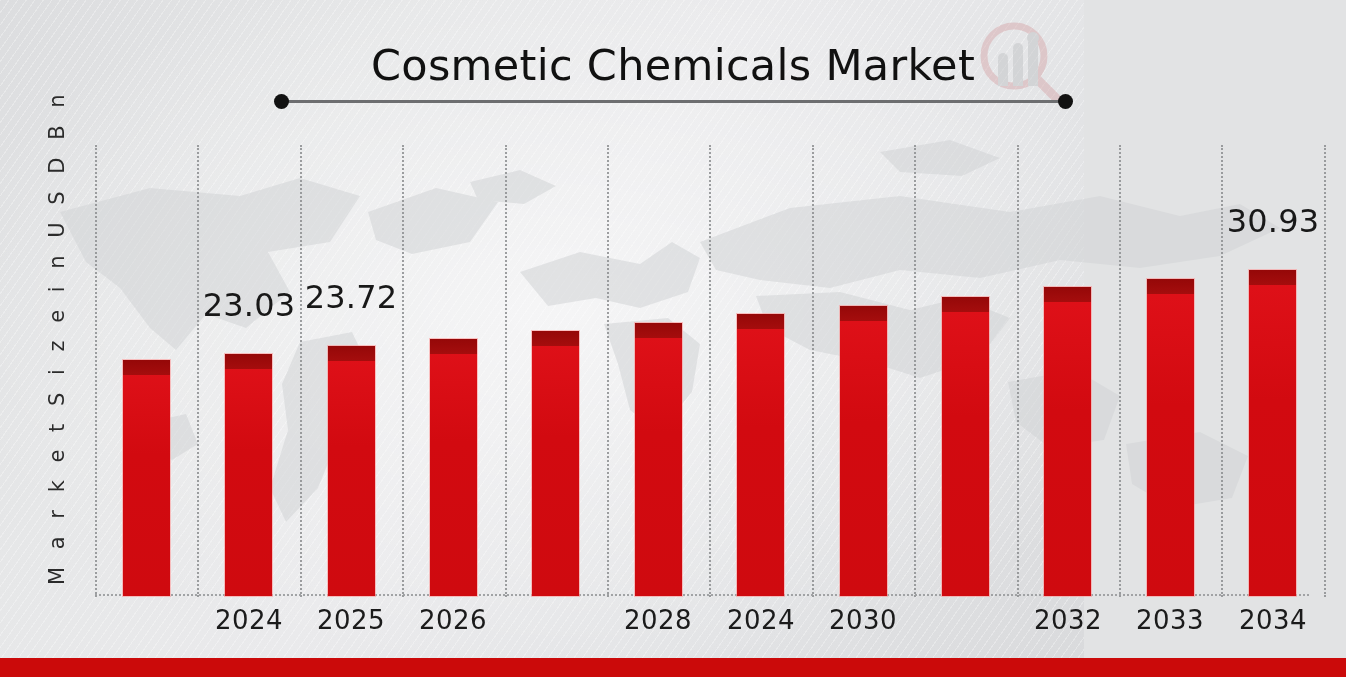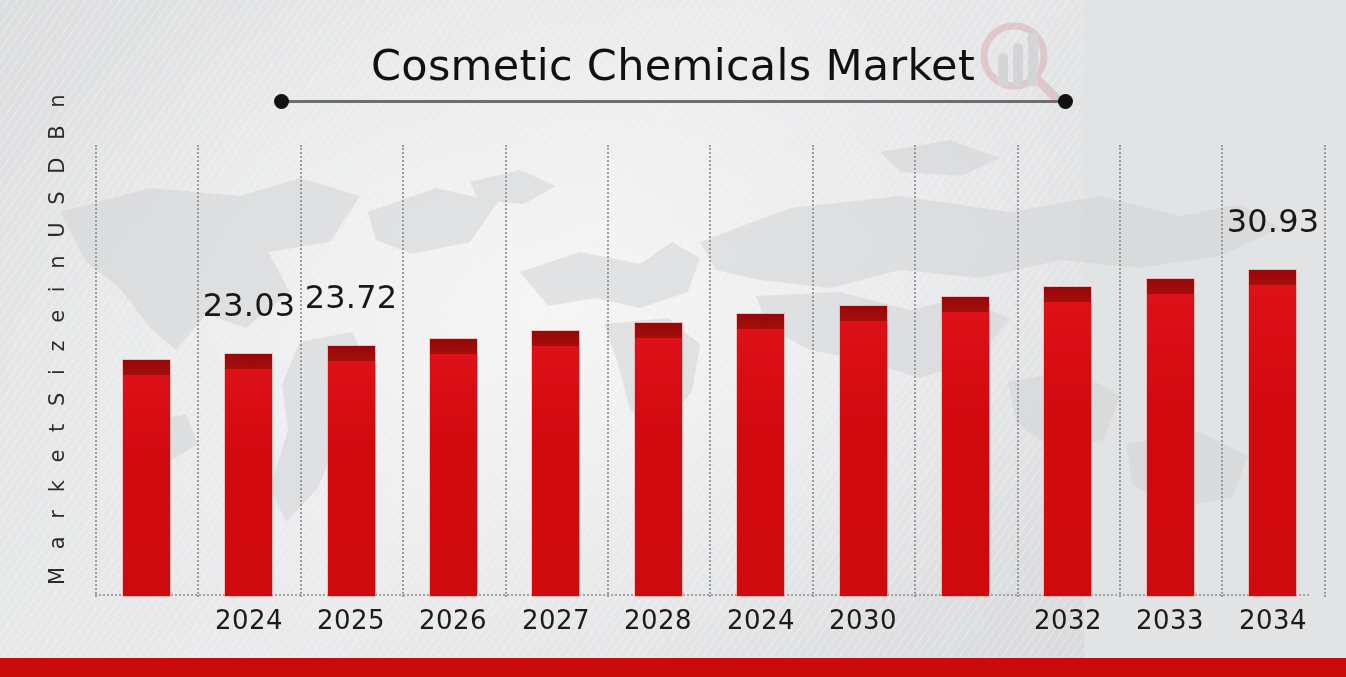--- a/index.html
+++ b/index.html
@@ -172,21 +172,20 @@
     </div>
     <div class="xlabel" style="left: 281px;">2025</div>
     <div class="vlabel" style="left: 281px; top: 278px;">23.72</div>
     <div class="bar" title="2026: 24.44" style="left: 430px; top: 339px; height: 257px;">
       <div class="barcap"></div>
     </div>
     <div class="xlabel" style="left: 383px;">2026</div>
     <div class="bar" title="2027: 25.18" style="left: 532px; top: 331px; height: 265px;">
       <div class="barcap"></div>
     </div>
-    <div class="xlabel" style="left: 486px;">2027</div>
     <div class="bar" title="2028: 25.95" style="left: 635px; top: 323px; height: 273px;">
       <div class="barcap"></div>
     </div>
     <div class="xlabel" style="left: 588px;">2028</div>
     <div class="bar" title="2029: 26.75" style="left: 737px; top: 314px; height: 282px;">
       <div class="barcap"></div>
     </div>
     <div class="xlabel" style="left: 691px;">2024</div>
     <div class="bar" title="2030: 27.58" style="left: 840px; top: 306px; height: 290px;">
       <div class="barcap"></div>

